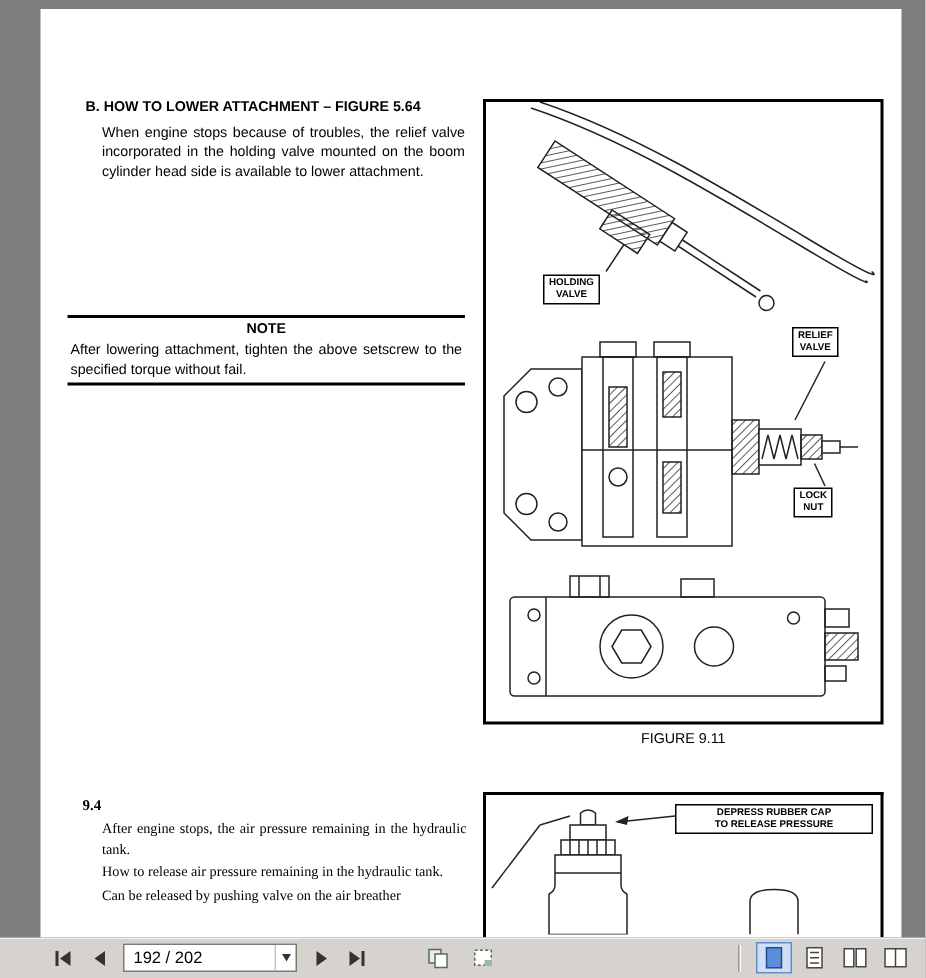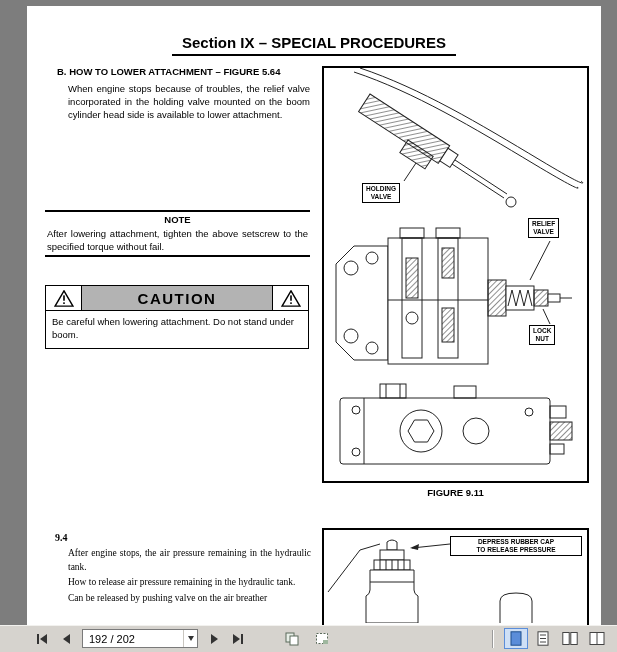--- a/index.html
+++ b/index.html
@@ -30,21 +30,21 @@
   .s94 { position:absolute; top:466px; left:-2px; width:256px;font-family:Liberation Serif, serif; }
   .s94-head { display:flex; font-weight:bold; font-size:10px; line-height:13px; margin-bottom:3px; }
   .s94-num { width:20px; flex:none; }
   .s94-title { width:206px; }
   .s94 p.body { margin:0 0 2px 13px; line-height:13.5px; }
 
   
   .fig-box { position:absolute; left:295px; width:267px; background:#fff; border:2px solid #000; }
   .fig-911 { top:60px; height:417px; }
   .fig-912 { top:522px; height:97px; border-bottom:none; }
-  .fig-caption { position:absolute; left:295px; top:481px; width:267px; text-align:center; font-weight:bold; font-size:9.5px; }
+  .fig-caption { position:absolute; left:295px; top:481px; width:267px; text-align:center; font-weight:normal; font-size:9.5px; }
   .fig-label { position:absolute; background:#fff; border:1px solid #000; font-size:6.5px; font-weight:bold; line-height:8px; text-align:center; white-space:pre-line; padding:1px 3px; }
   .lbl-holding { left:38px; top:115px; }
   .lbl-relief  { left:204px; top:150px; }
   .lbl-lock    { left:205px; top:257px; }
   .lbl-depress { left:126px; top:6px; width:132px; }
   .fig-box svg { display:block; }
 
   
   .toolbar { position:absolute; left:0; bottom:0; width:617px; height:27px; background:#d6d3ce; box-shadow: inset 0 1px 0 #f2f1ee; display:flex; align-items:center; padding:0 8px;gap:16px; }
   .tb-btn { width:24px; height:21px; display:flex; align-items:center; justify-content:center; background:transparent; border:1px solid transparent; cursor:default; }
@@ -56,53 +56,32 @@
   .first-group { margin-left:22px; display:flex; align-items:center; }
   .mid-icons { display:flex; align-items:center; gap:6px; margin-left:14px; }
   .view-group { margin-left:auto; display:flex; align-items:center; gap:3px; }
   .tb-btn.selected { background:#cfe0f6; border:1px solid #5b8dd9; }
 </style>
 </head>
 <body>
 
 <div class="page">
 
-  <div class="page-title">Section IX – SPECIAL PROCEDURES</div>
 
   <div class="left-col">
     <div class="b-heading">B. HOW TO LOWER ATTACHMENT – FIGURE 5.64</div>
     <p class="body">When engine stops because of troubles, the relief valve incorporated in the holding valve mounted on the boom cylinder head side is available to lower attachment.</p>
 
     <div class="note">
       <div class="rule"></div>
       <div class="note-label">NOTE</div>
       <p class="note-text">After lowering attachment, tighten the above setscrew to the specified torque without fail.</p>
       <div class="rule"></div>
     </div>
 
-    <div class="caution">
-      <div class="caution-head">
-        <div class="caution-tri l">
-          <svg width="20" height="17" viewBox="0 0 22 19">
-              <path d="M11 1 L21 18 H1 Z" fill="#fff" stroke="#000" stroke-width="1.6"></path>
-              <rect x="10.1" y="6" width="1.8" height="6" fill="#000"></rect>
-              <rect x="10.1" y="13.8" width="1.8" height="1.8" fill="#000"></rect>
-            </svg>
-        </div>
-        <div class="caution-title">CAUTION</div>
-        <div class="caution-tri r">
-          <svg width="20" height="17" viewBox="0 0 22 19">
-              <path d="M11 1 L21 18 H1 Z" fill="#fff" stroke="#000" stroke-width="1.6"></path>
-              <rect x="10.1" y="6" width="1.8" height="6" fill="#000"></rect>
-              <rect x="10.1" y="13.8" width="1.8" height="1.8" fill="#000"></rect>
-            </svg>
-        </div>
-      </div>
-      <div class="caution-body">Be careful when lowering attachment. Do not stand under boom.</div>
-    </div>
 
     <div class="s94">
       <div class="s94-head">
         <span class="s94-num">9.4</span>
       </div>
       <p class="body">After engine stops, the air pressure remaining in the hydraulic tank.</p>
       <p class="body">How to release air pressure remaining in the hydraulic tank.</p>
       <p class="body">Can be released by pushing valve on the air breather</p>
     </div>
   </div>

